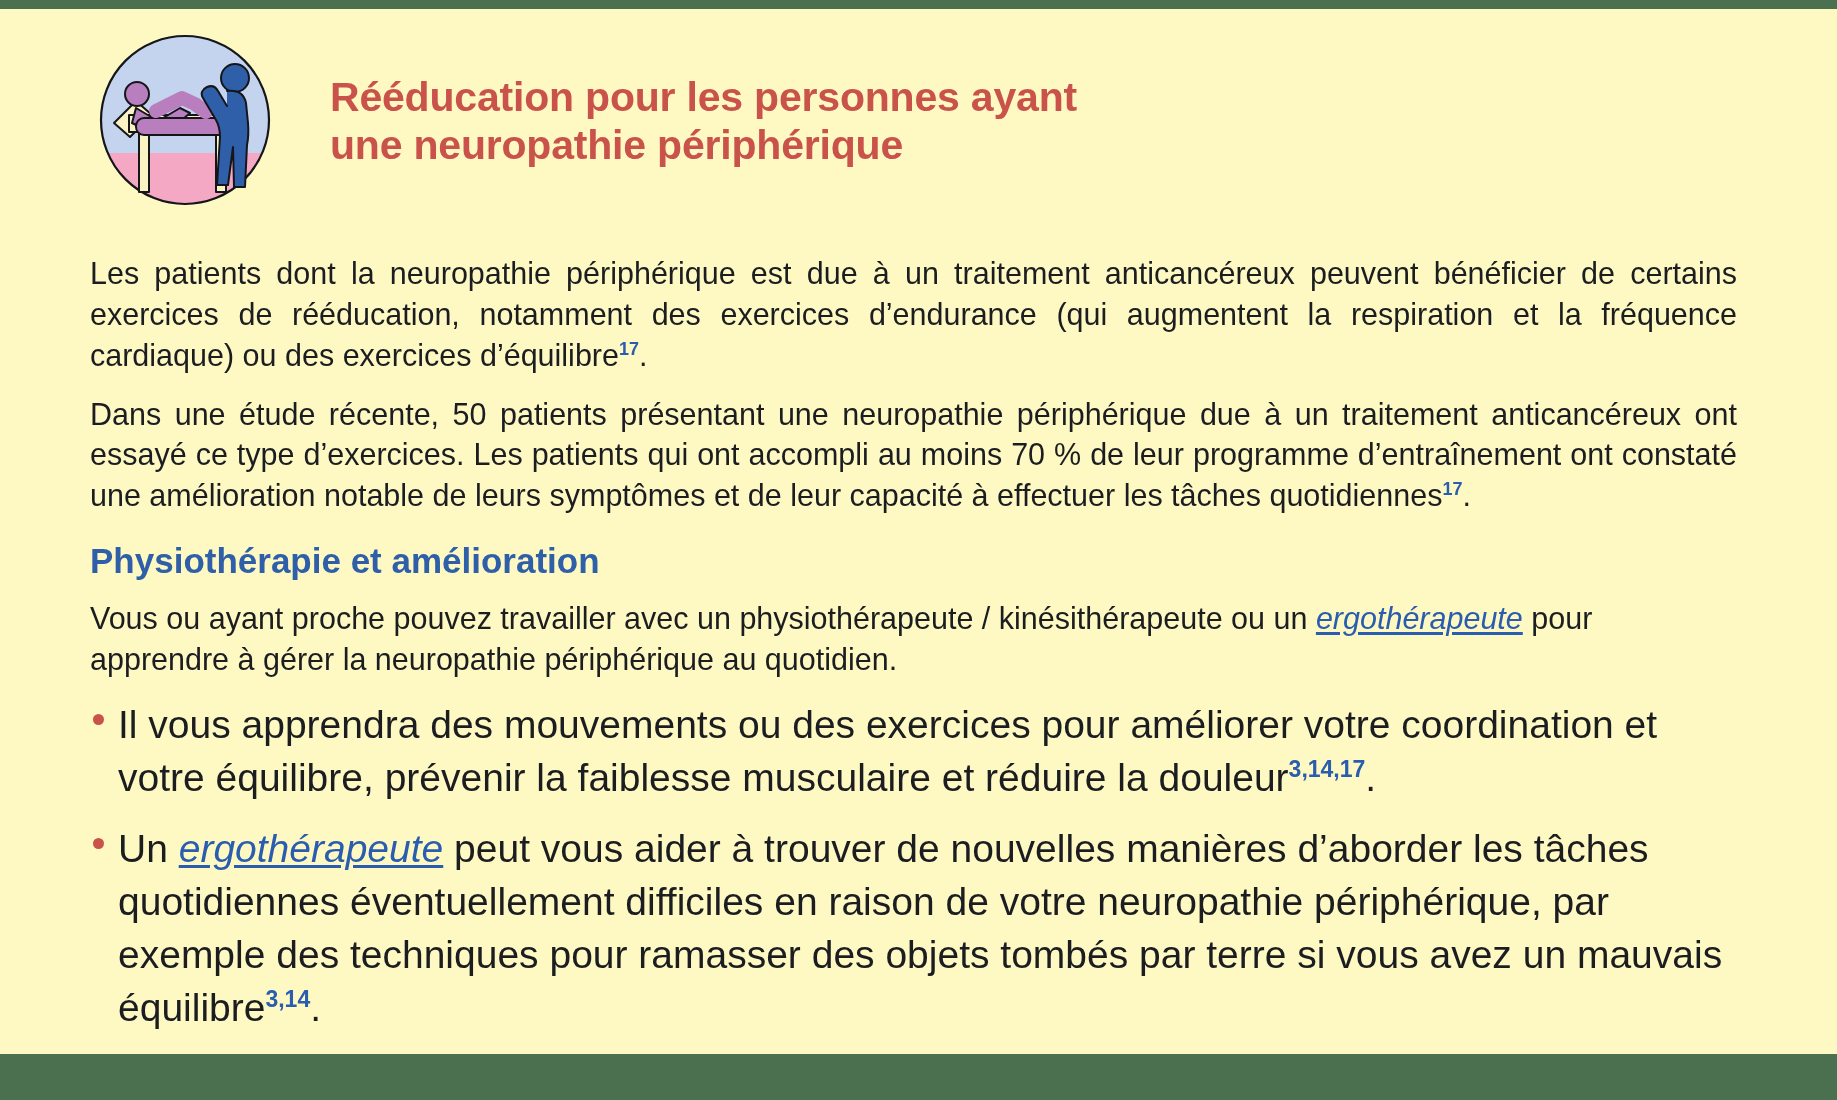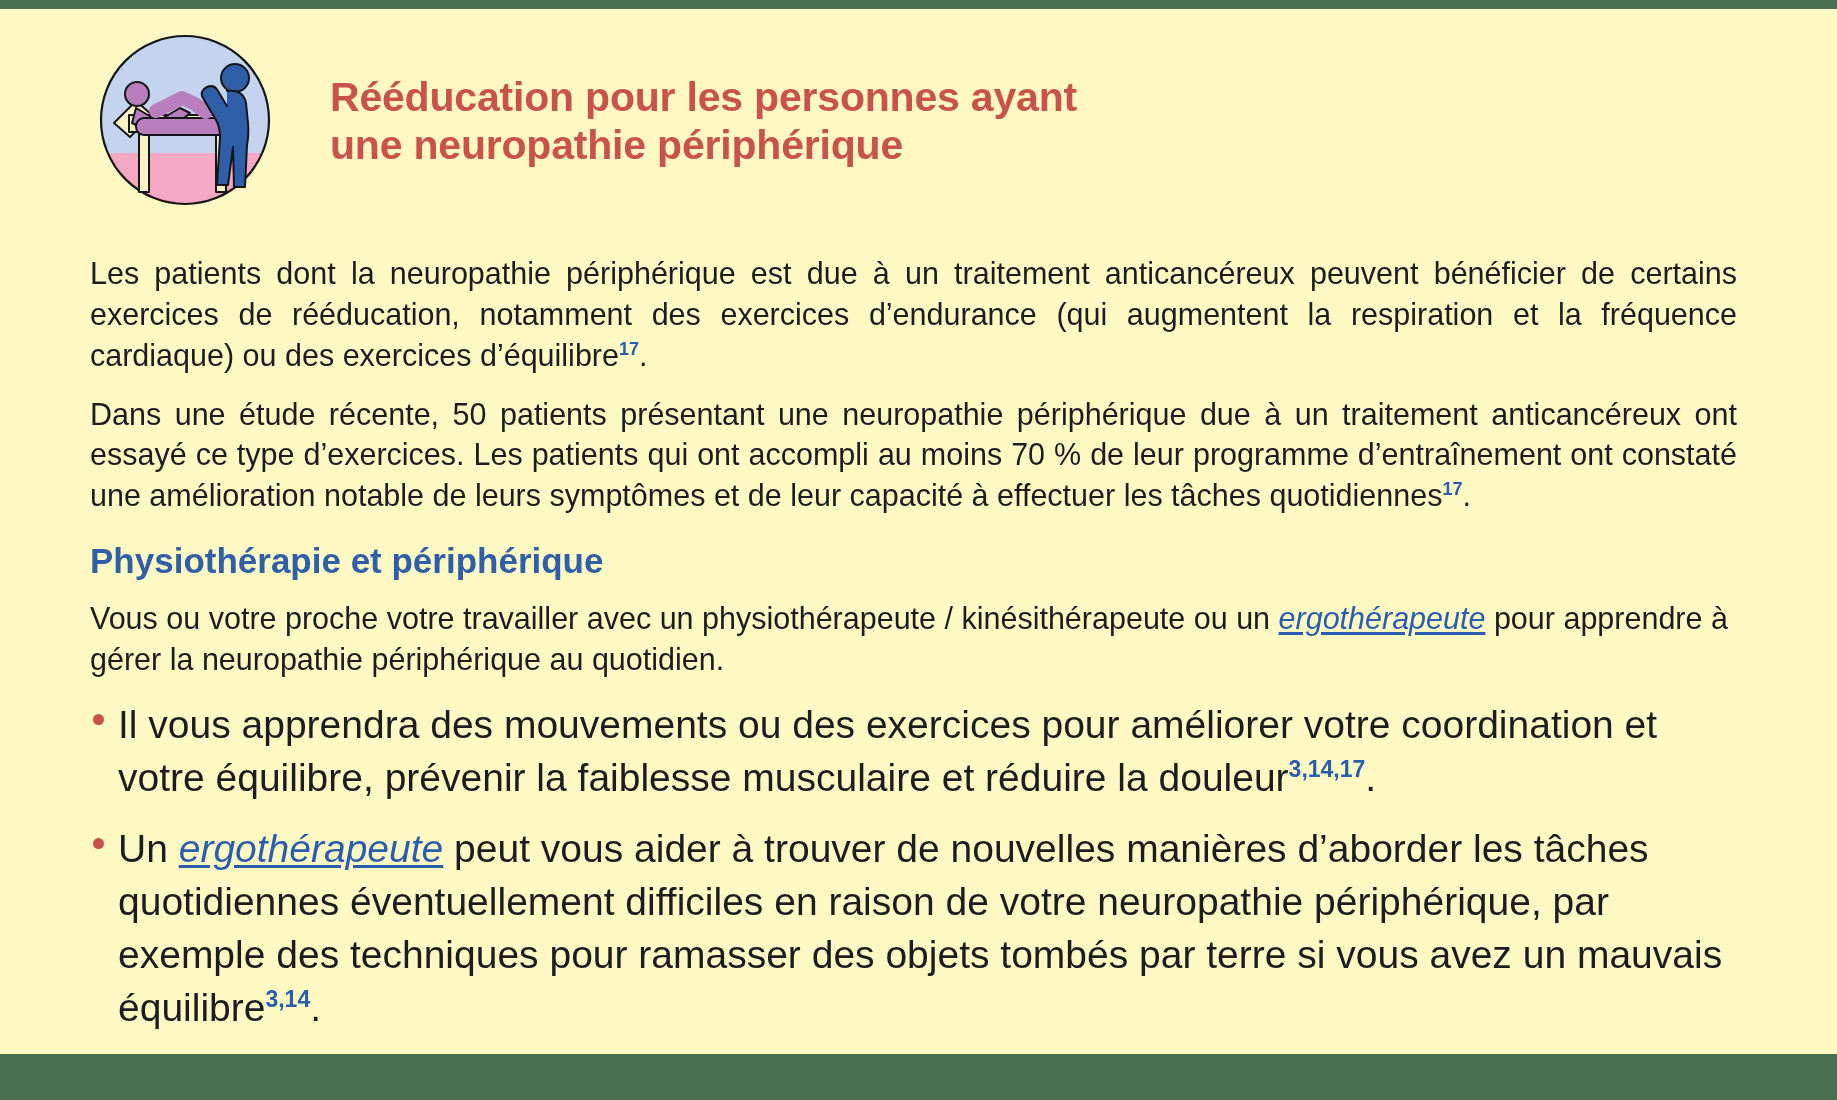--- a/index.html
+++ b/index.html
@@ -167,23 +167,23 @@
 une neuropathie périphérique</h1>
     </div>
   </div>
 
   <div class="content">
 
     <p class="body-text"><span>Les patients dont la neuropathie périphérique est due à un traitement anticancéreux peuvent bénéficier de certains exercices de rééducation, notamment des exercices d’endurance (qui augmentent la respiration et la fréquence cardiaque) ou des exercices d’équilibre</span><sup class="ref">17</sup><span>.</span></p>
 
     <p class="body-text last-para"><span>Dans une étude récente, 50 patients présentant une neuropathie périphérique due à un traitement anticancéreux ont essayé ce type d’exercices. Les patients qui ont accompli au moins 70 % de leur programme d’entraînement ont constaté une amélioration notable de leurs symptômes et de leur capacité à effectuer les tâches quotidiennes</span><sup class="ref">17</sup><span>.</span></p>
 
-    <h2 class="section-heading">Physiothérapie et périphérique</h2>
+    <h2 class="section-heading">Physiothérapie et amélioration</h2>
 
-    <p class="body-text no-justify"><span>Vous ou votre proche votre travailler avec un physiothérapeute / kinésithérapeute ou un </span><a class="inline-link" href="#">ergothérapeute</a><span> pour apprendre à gérer la neuropathie périphérique au quotidien.</span></p>
+    <p class="body-text no-justify"><span>Vous ou ayant proche pouvez travailler avec un physiothérapeute / kinésithérapeute ou un </span><a class="inline-link" href="#">ergothérapeute</a><span> pour apprendre à gérer la neuropathie périphérique au quotidien.</span></p>
 
     <ul class="bullets">
 
       <li>
         <span class="dot"></span><span>Il vous apprendra des mouvements ou des exercices pour améliorer votre coordination et votre équilibre, prévenir la faiblesse musculaire et réduire la douleur</span><sup class="ref">3,14,17</sup><span>.</span>
       </li>
 
       <li>
         <span class="dot"></span><span>Un </span><a class="inline-link" href="#">ergothérapeute</a><span> peut vous aider à trouver de nouvelles manières d’aborder les tâches quotidiennes éventuellement difficiles en raison de votre neuropathie périphérique, par exemple des techniques pour ramasser des objets tombés par terre si vous avez un mauvais équilibre</span><sup class="ref">3,14</sup><span>.</span>
       </li>

